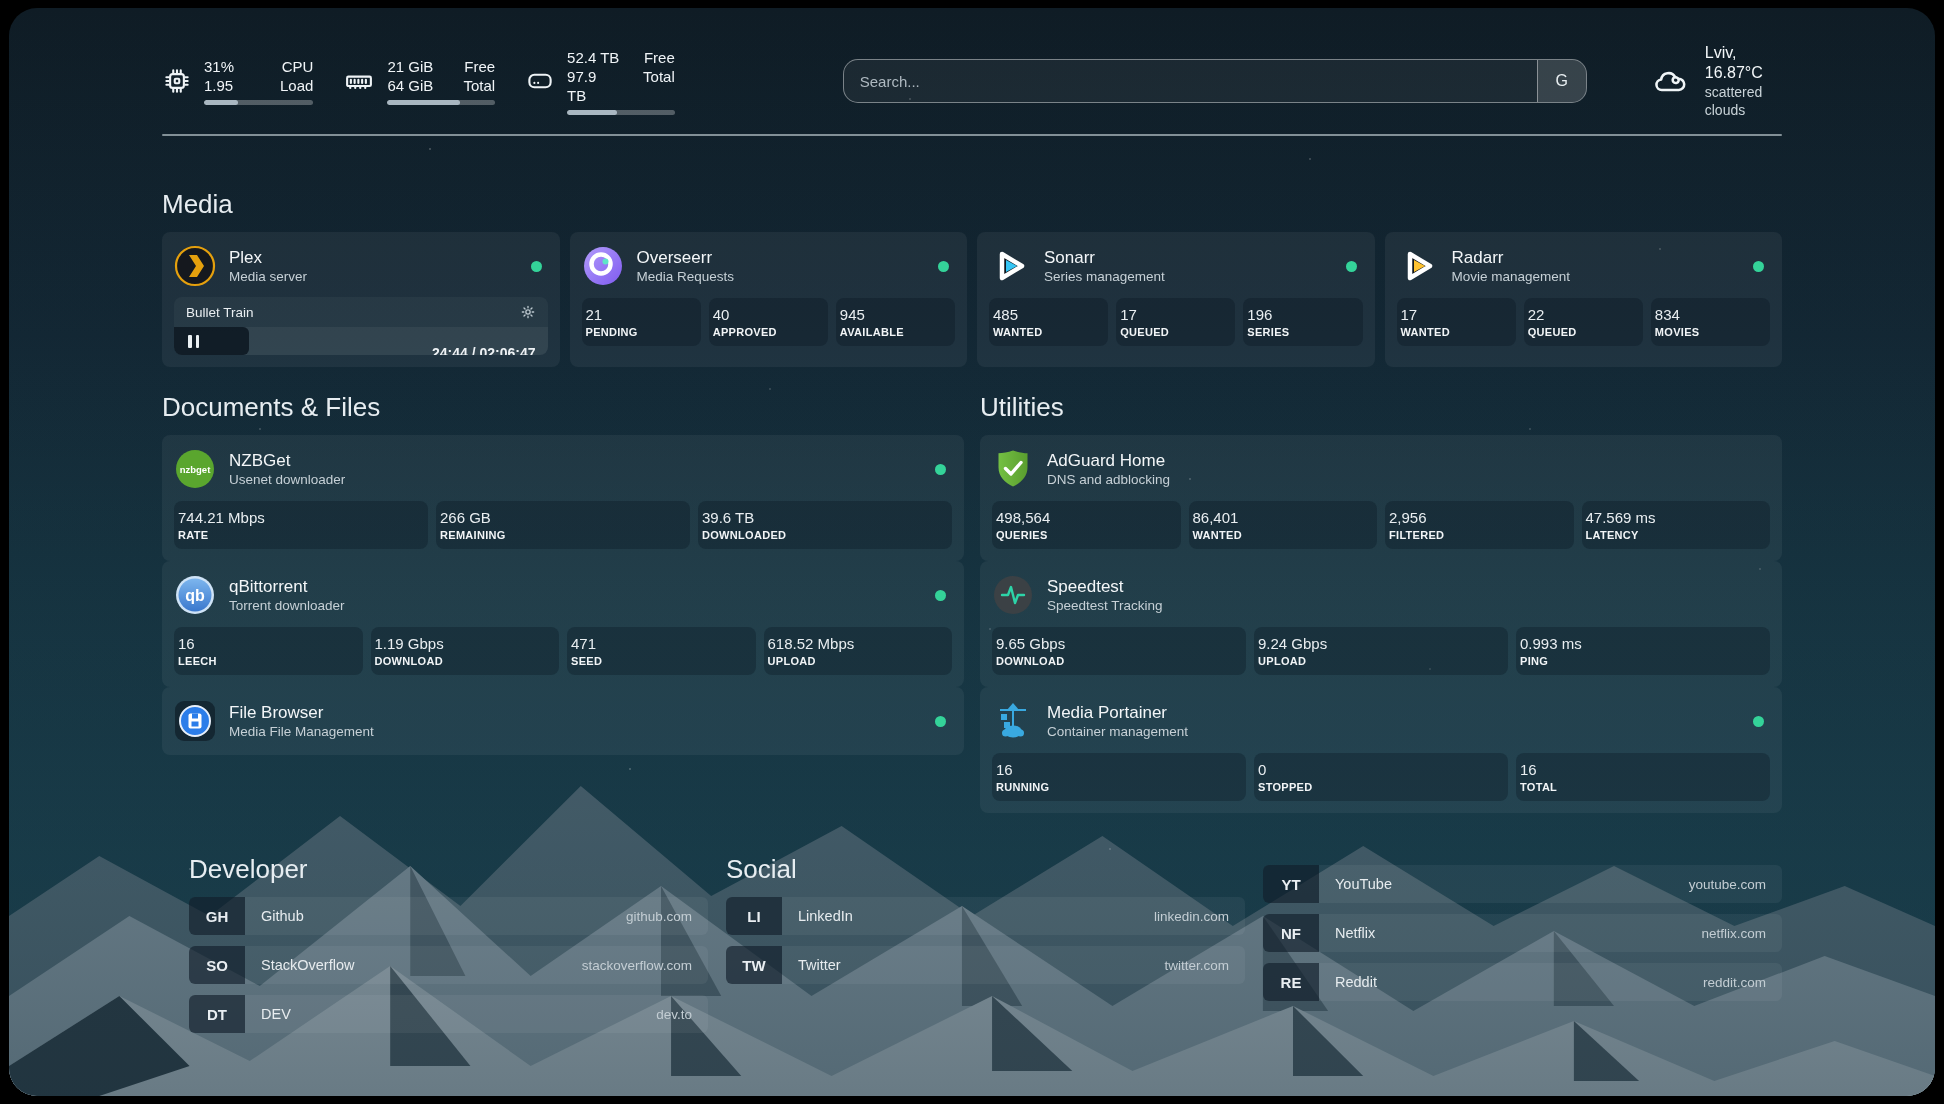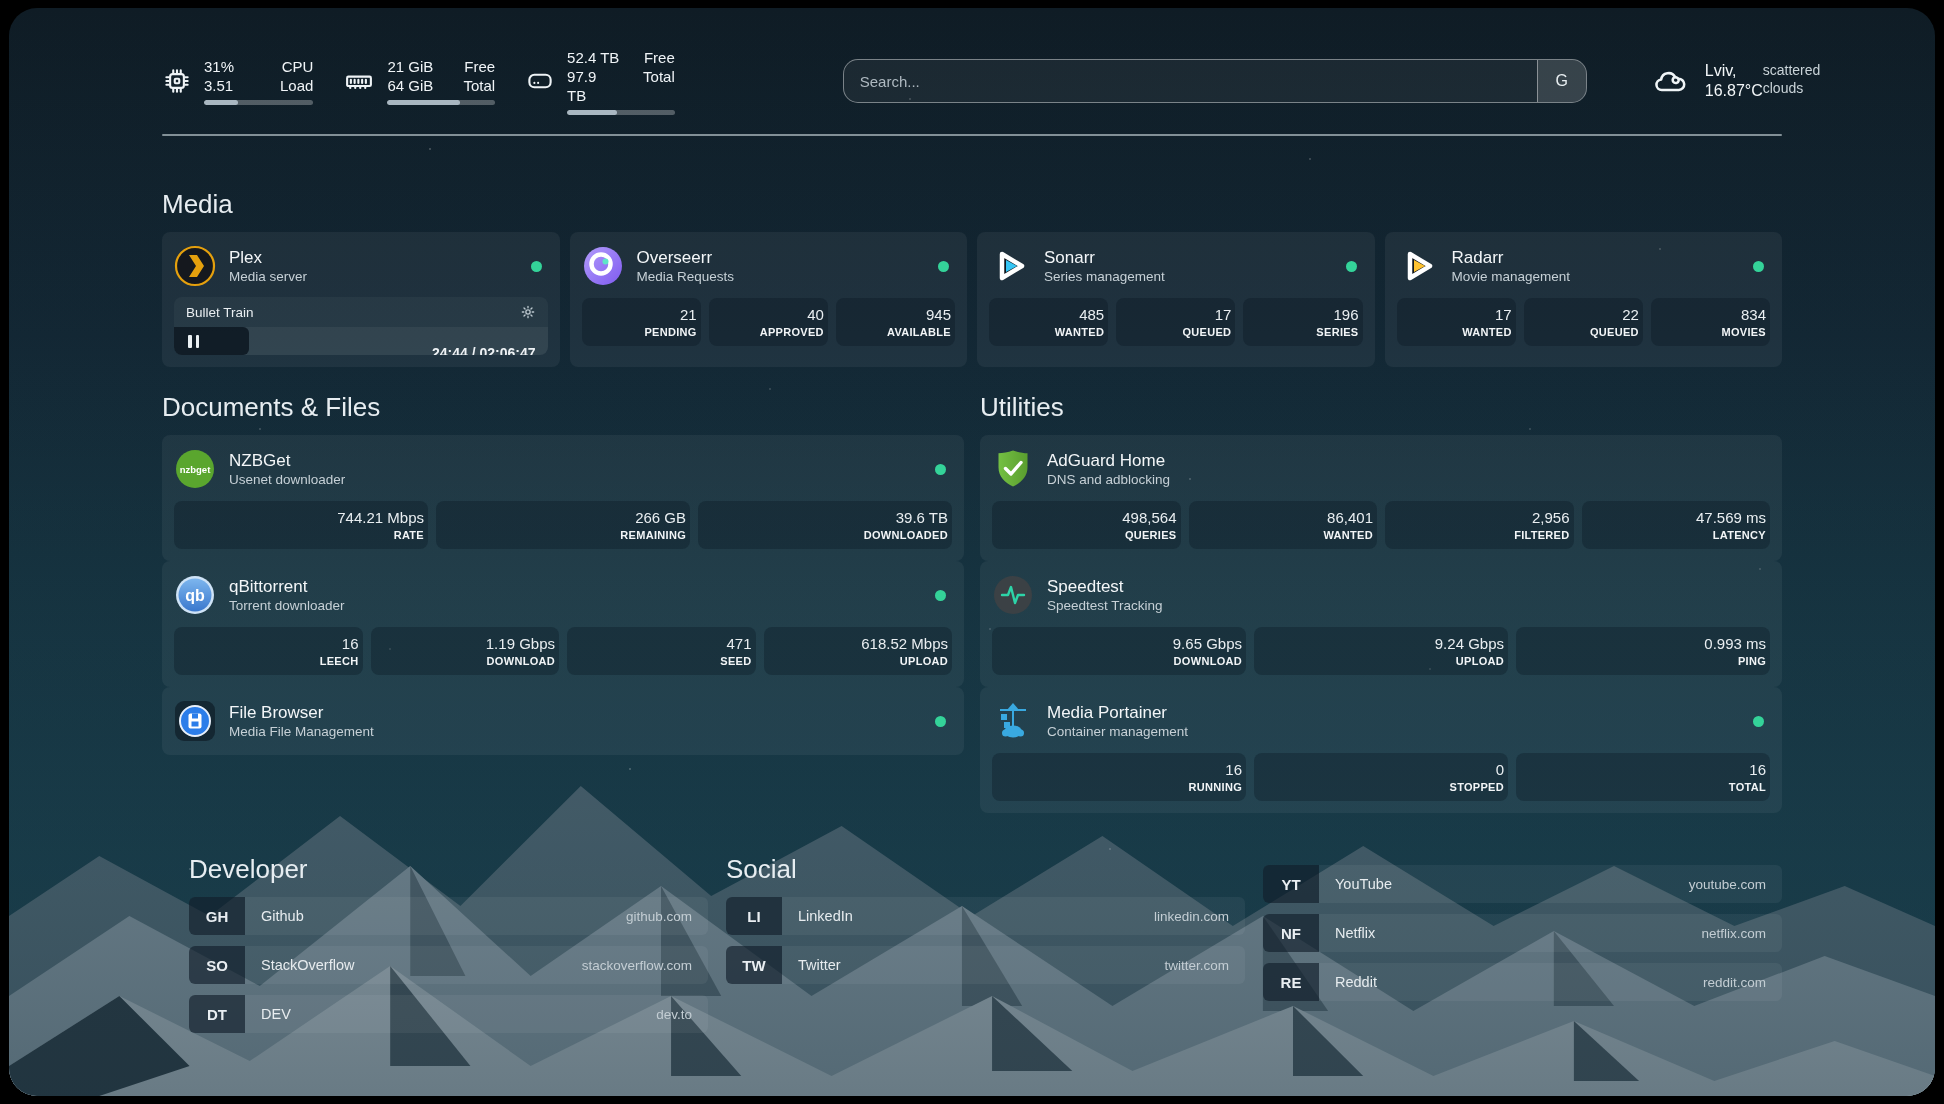--- a/index.html
+++ b/index.html
@@ -27,38 +27,38 @@
   .sys-labs{text-align:right;flex:1;}
   .sys-bar{margin-top:5px;height:5px;border-radius:3px;background:rgba(255,255,255,0.28);overflow:hidden;}
   .sys-bar-fill{height:100%;border-radius:3px;background:#a9b7c1;}
   .search-wrap{flex:0 0 auto;display:flex;align-items:center;width:742px;height:42px;margin-left:168px;
     border:1.5px solid rgba(255,255,255,0.42);border-radius:15px;background:rgba(255,255,255,0.05);overflow:hidden;}
   .search-input{flex:1;height:100%;background:transparent;border:none;outline:none;color:#e8eef1;font-size:15px;padding:0 16px;font-family:"Liberation Sans",sans-serif;}
   .search-input::placeholder{color:#aeb9c0;}
   .search-btn{width:48px;height:100%;display:flex;align-items:center;justify-content:center;background:rgba(255,255,255,0.12);
     border-left:1.5px solid rgba(255,255,255,0.42);font-size:16px;font-weight:500;color:#e8eef1;cursor:pointer;}
   .weather{display:flex;align-items:center;gap:14px;margin-left:62px;}
-  .weather-text{display:flex;flex-direction:row;}
+  .weather-text{display:flex;flex-direction:column;}
   .weather-main{font-size:16px;font-weight:500;color:#f2f6f8;line-height:20px;}
   .weather-sub{font-size:14px;color:#c9d3d8;line-height:18px;}
   .divider{margin-top:24px;height:2px;background:rgba(224,236,241,0.55);border-radius:1px;}
 
   
   .section-title{font-size:26px;font-weight:500;color:#e7edf1;line-height:32px;}
   .sec-media{margin-top:52px;}
   .media-grid{display:grid;grid-template-columns:repeat(4,1fr);gap:10px;margin-top:12px;}
   .card{background:rgba(255,255,255,0.055);border-radius:8px;padding:12px;cursor:pointer;}
   .card-head{display:flex;align-items:center;gap:13px;position:relative;min-height:44px;}
   .svc-icon{width:42px;height:42px;flex:0 0 auto;}
   .card-titles{display:flex;flex-direction:column;}
   .card-title{font-size:17px;font-weight:500;color:#f3f6f8;line-height:21px;}
   .card-sub{font-size:13.5px;color:#c6d0d6;line-height:18px;}
   .status-dot{width:11px;height:11px;border-radius:50%;background:#34d399;margin-left:auto;margin-right:6px;flex:0 0 auto;}
   .stats-row{display:flex;gap:8px;margin-top:10px;}
-  .stat{flex:1;background:rgba(5,16,26,0.28);border-radius:8px;padding:8px 4px 7px;text-align:right;}
+  .stat{flex:1;background:rgba(5,16,26,0.28);border-radius:8px;padding:8px 4px 7px;text-align:left;}
   .stat-value{font-size:15px;color:#e9eef1;line-height:18px;}
   .stat-label{font-size:11px;font-weight:700;color:#f2f5f7;letter-spacing:.3px;margin-top:2px;line-height:13px;}
 
   
   .now-playing{margin-top:9px;background:rgba(255,255,255,0.04);border-radius:8px;overflow:hidden;}
   .np-top{display:flex;align-items:center;padding:7px 12px 5px;}
   .np-title{font-size:13.5px;color:#e9eef1;}
   .np-gear{margin-left:auto;color:#b9c5cc;display:flex;cursor:pointer;}
   .np-track{position:relative;height:28px;background:rgba(255,255,255,0.05);margin-top:2px;}
   .np-fill{position:absolute;left:0;top:0;height:100%;background:rgba(4,14,24,0.72);border-radius:0 6px 6px 0;display:flex;align-items:center;padding-left:14px;box-sizing:border-box;}
@@ -118,21 +118,21 @@
                 <rect x="10.2" y="10.2" width="3.6" height="3.6" rx="0.8"></rect>
               <path d="M9 3.5v2M12 3.5v2M15 3.5v2M9 18.5v2M12 18.5v2M15 18.5v2M3.5 9h2M3.5 12h2M3.5 15h2M18.5 9h2M18.5 12h2M18.5 15h2"></path>
             </svg>
           </span>
           <div class="sys-cols">
             <div class="sys-row">
                 <span class="sys-vals">31%</span>
                 <span class="sys-labs">CPU</span>
               </div>
             <div class="sys-row">
-                <span class="sys-vals">3.51</span>
+                <span class="sys-vals">1.95</span>
                 <span class="sys-labs">Load</span>
               </div>
             <div class="sys-bar">
                 <div class="sys-bar-fill" style="width:31%"></div>
               </div>
           </div>
         </div>
 
         <div class="sys-widget">
           <span class="sys-icon">

